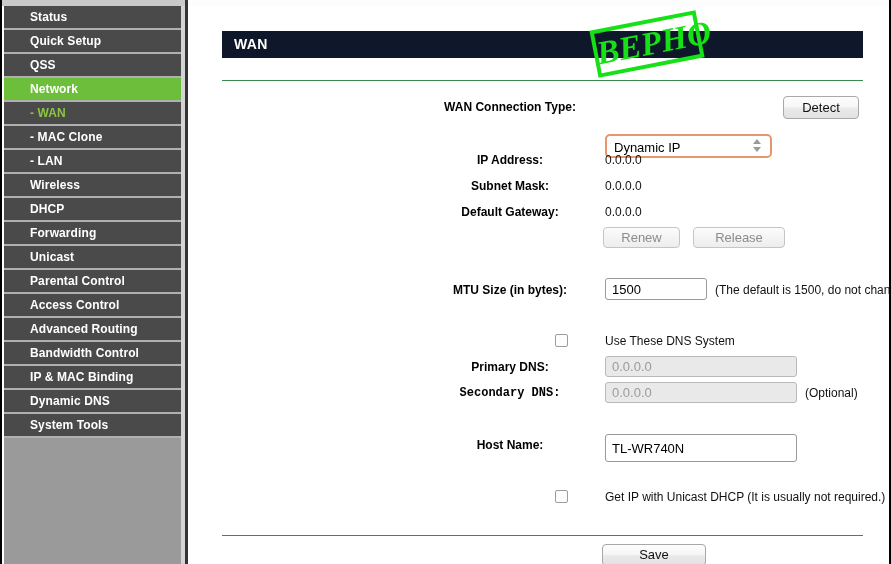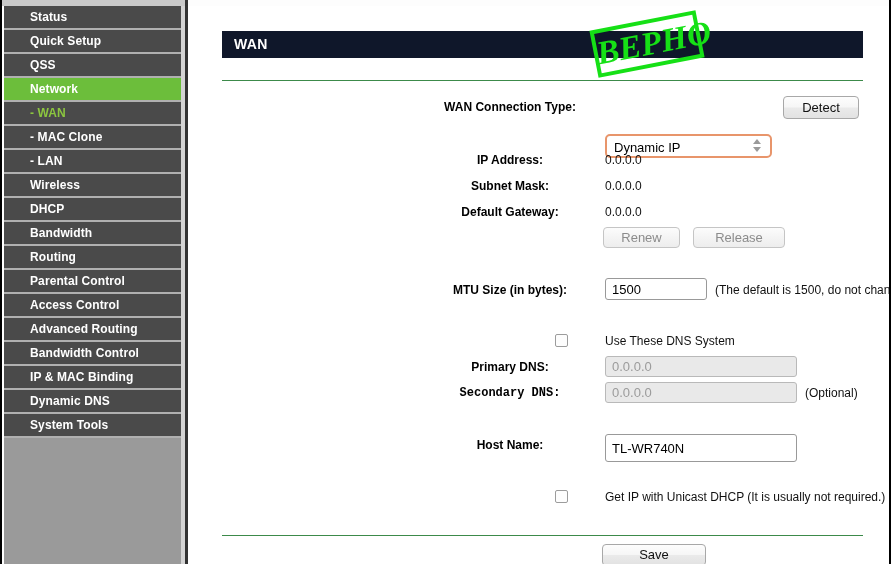--- a/index.html
+++ b/index.html
@@ -365,22 +365,22 @@
     <div class="menu-list" id="menu-list">
         <div class="menu-item lvl1">Status</div>
         <div class="menu-item lvl1">Quick Setup</div>
         <div class="menu-item lvl1">QSS</div>
         <div class="menu-item lvl1 active">Network</div>
         <div class="menu-item sub current-sub">- WAN</div>
         <div class="menu-item sub">- MAC Clone</div>
         <div class="menu-item sub">- LAN</div>
         <div class="menu-item lvl1">Wireless</div>
         <div class="menu-item lvl1">DHCP</div>
-        <div class="menu-item lvl1">Bandwidth</div>
-        <div class="menu-item lvl1">Routing</div>
+        <div class="menu-item lvl1">Forwarding</div>
+        <div class="menu-item lvl1">Unicast</div>
         <div class="menu-item lvl1">Parental Control</div>
         <div class="menu-item lvl1">Access Control</div>
         <div class="menu-item lvl1">Advanced Routing</div>
         <div class="menu-item lvl1">Bandwidth Control</div>
         <div class="menu-item lvl1">IP &amp; MAC Binding</div>
         <div class="menu-item lvl1">Dynamic DNS</div>
         <div class="menu-item lvl1">System Tools</div>
       </div>
     <div class="sidebar-filler" id="sidebar-filler" style="top: 432px; height: 126px;"></div>
     <div class="sidebar-rightline"></div>

